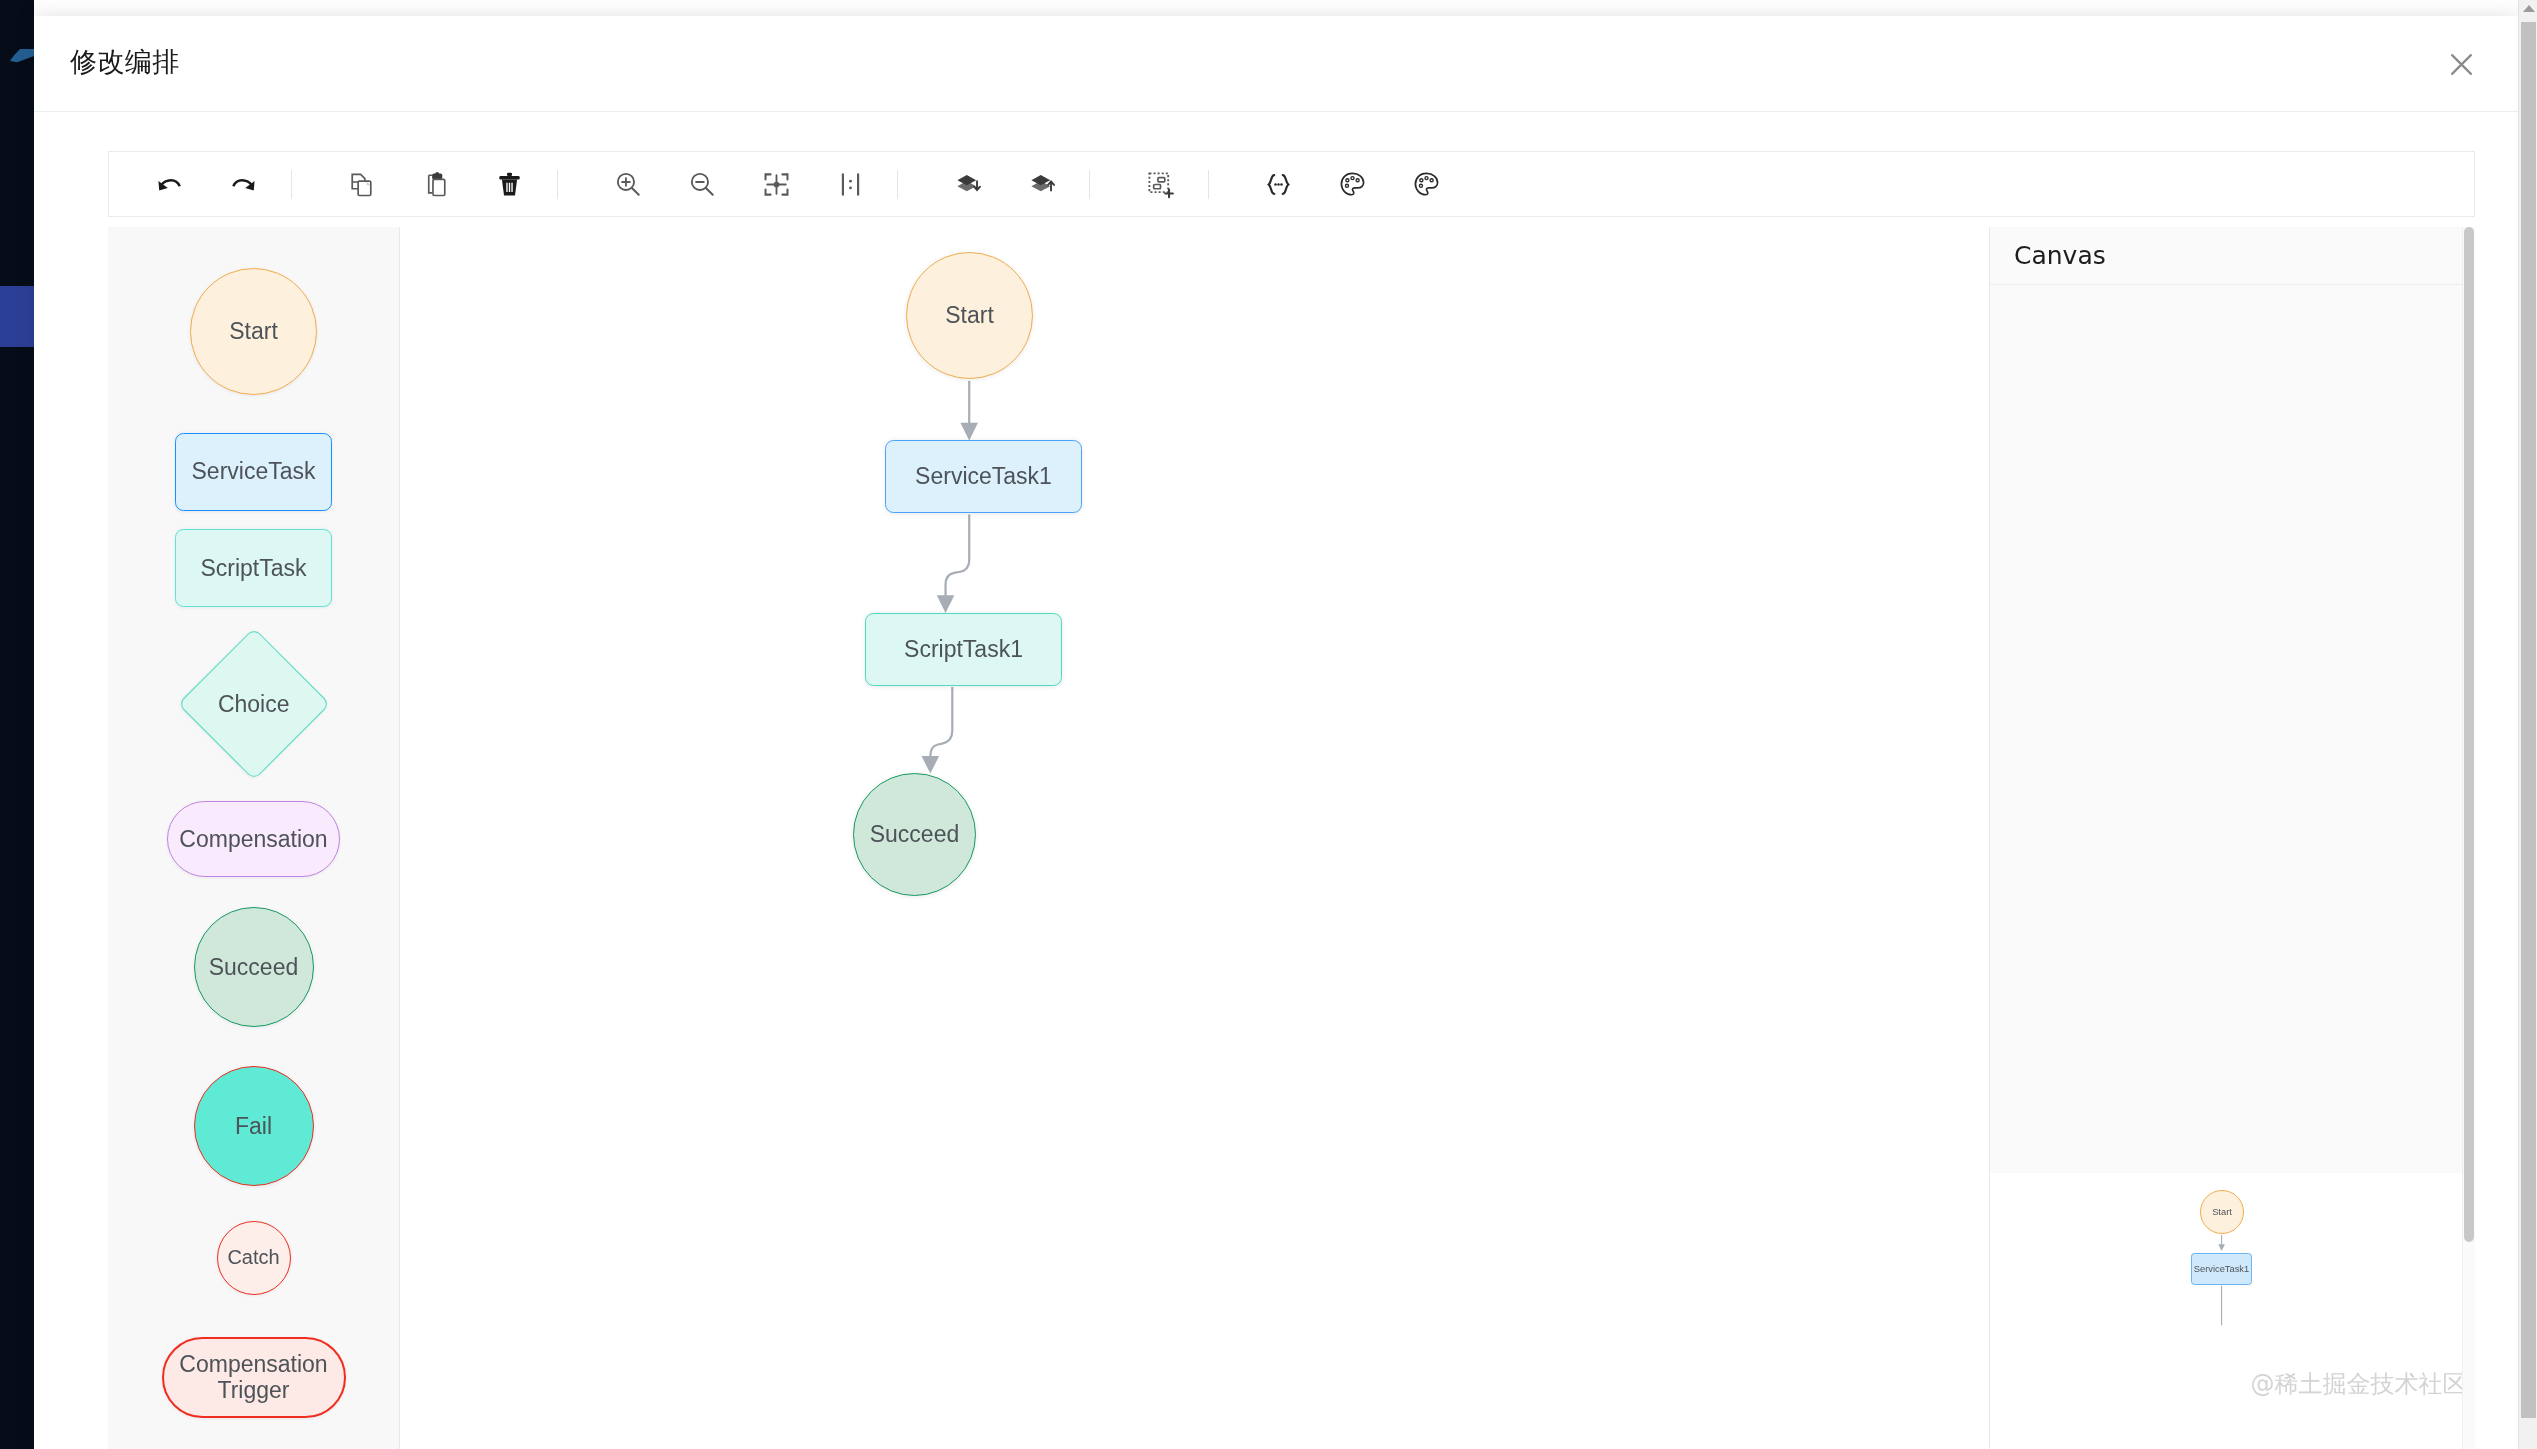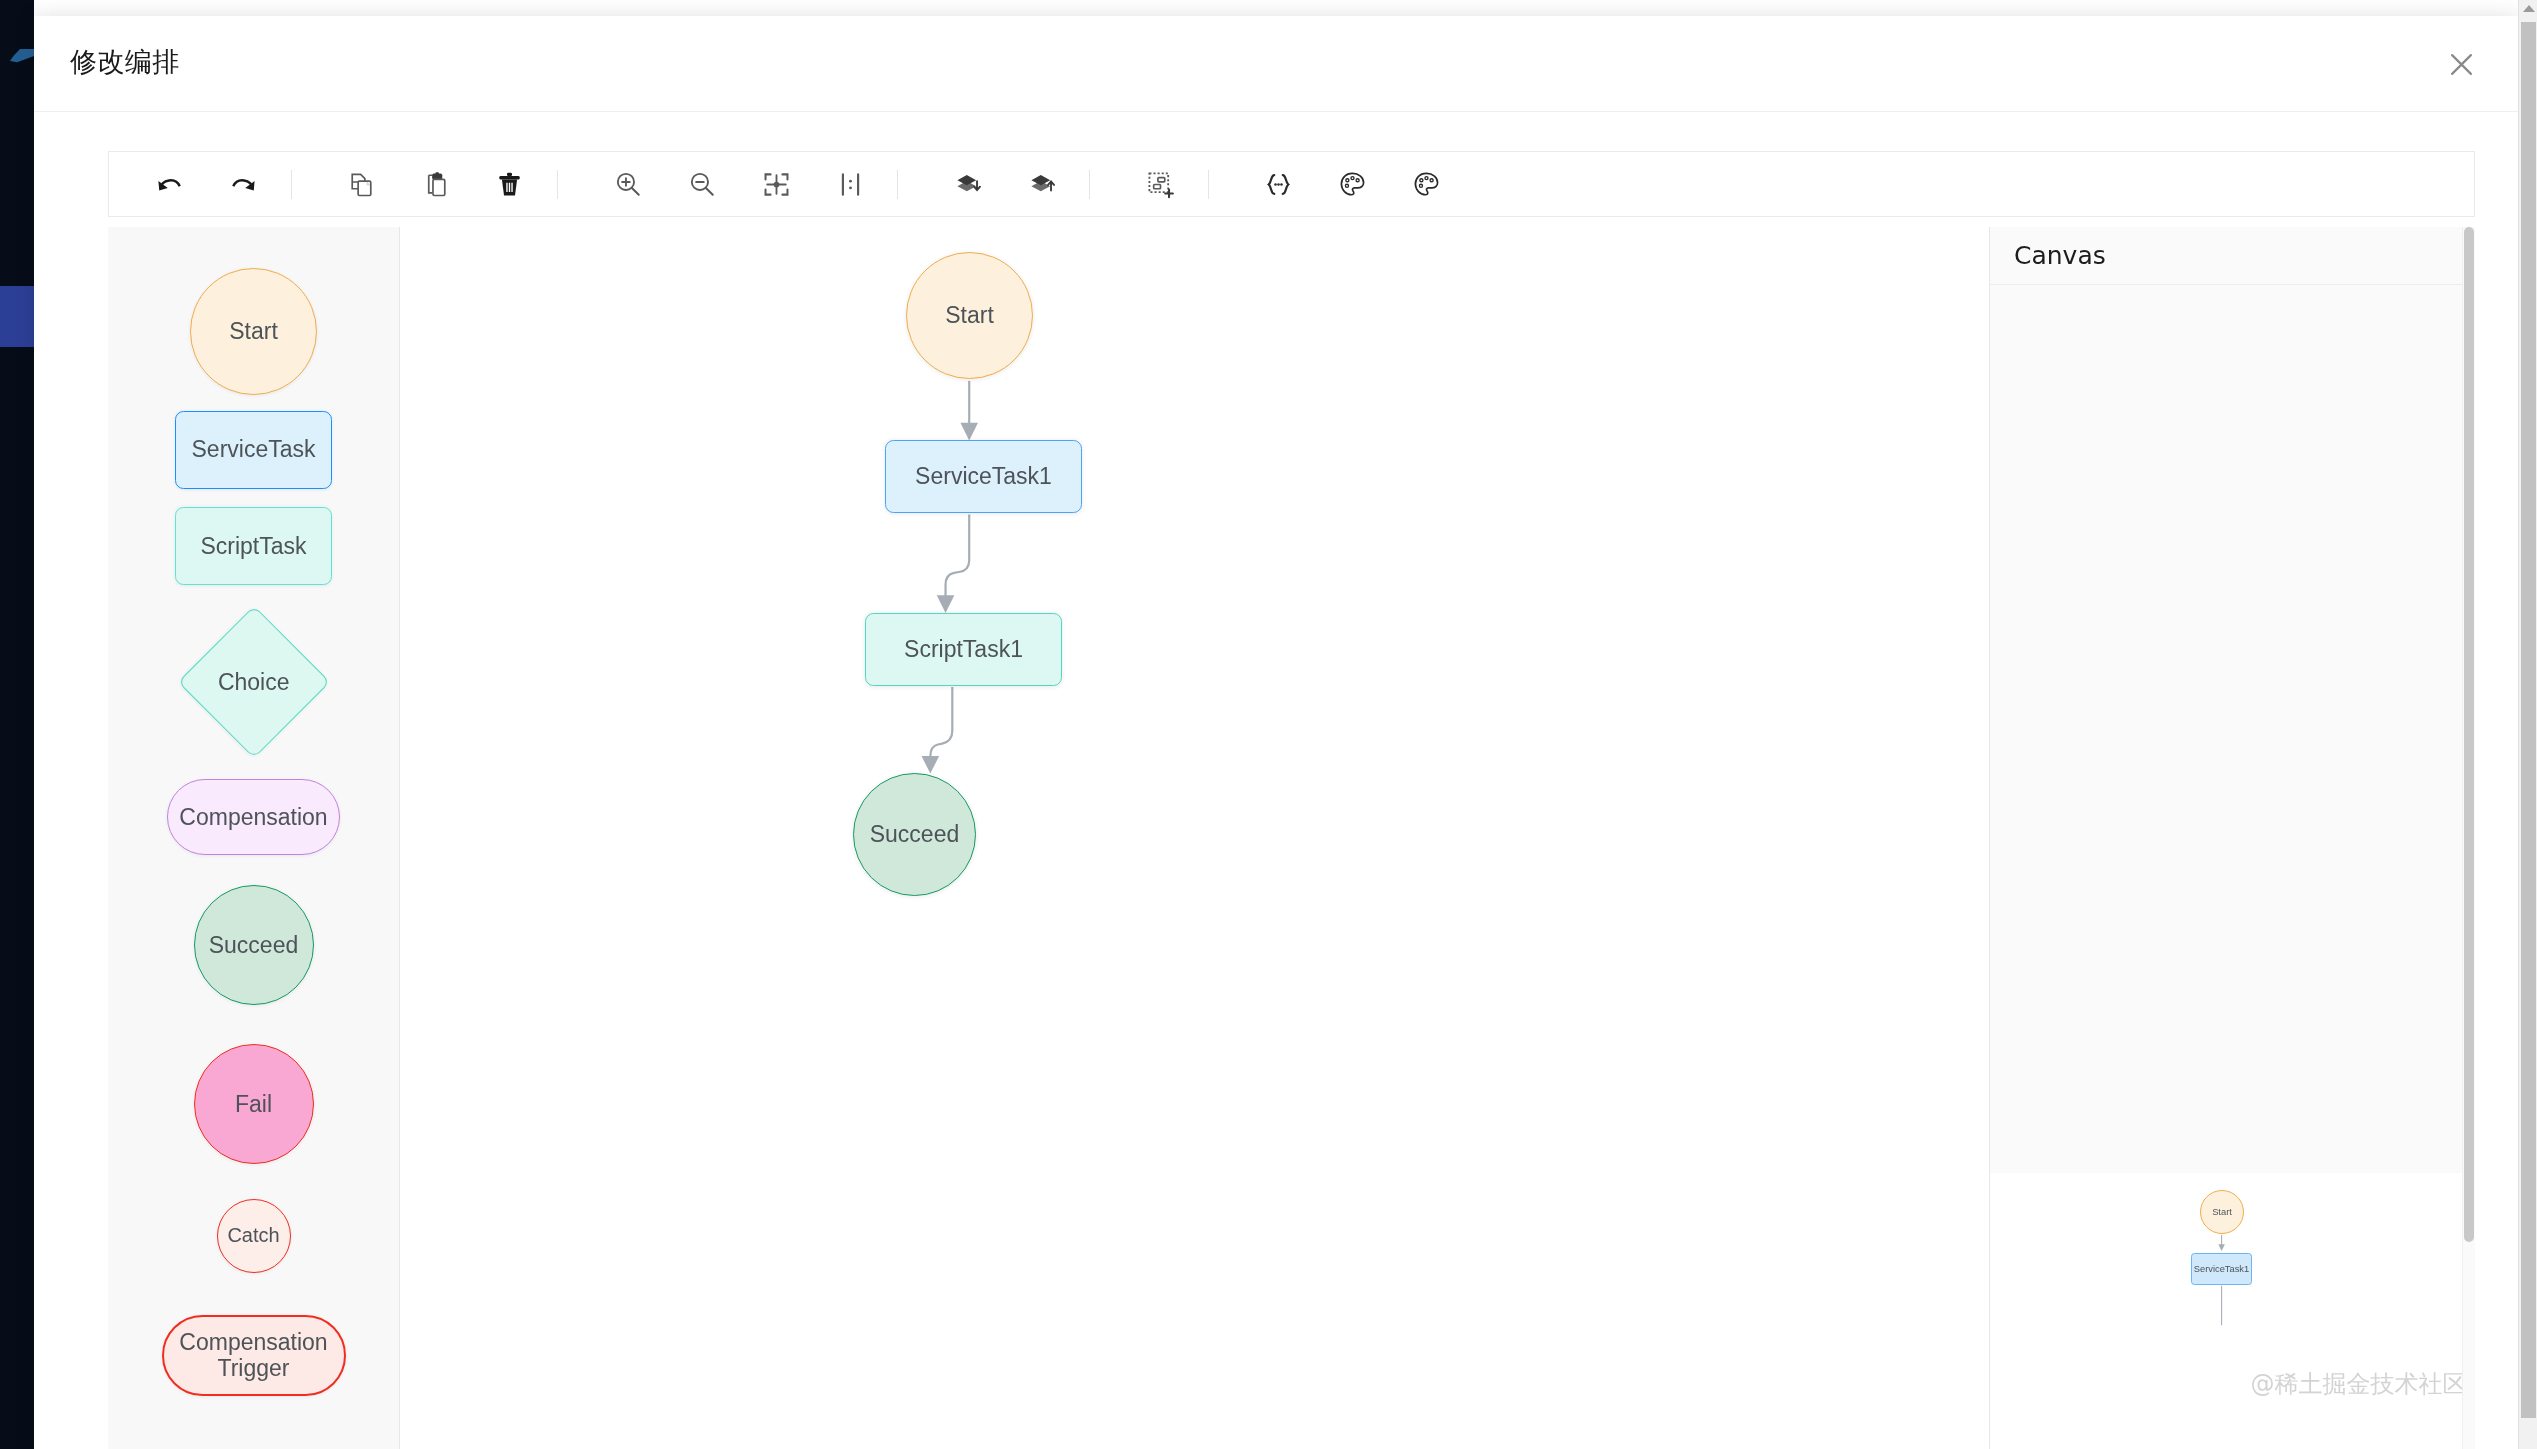--- a/index.html
+++ b/index.html
@@ -91,27 +91,27 @@
   .shape.pill        { border-radius: 845px; text-align: center; }
   .shape.diamond     { transform: rotate(45deg); border-radius: 8.5px; }
   .shape.diamond > span { transform: rotate(-45deg); display:block; }
 
   .sh-start  { width: 127px; height: 127px; background:#fdf0dd; border:1.7px solid #f0ad4e; }
   .sh-stask  { width: 157px; height: 78px;  background:#ddf1fd; border:1.7px solid #1890ff; }
   .sh-scrpt  { width: 157px; height: 78px;  background:#ddf8f3; border:1.7px solid #5fe3d2; }
   .sh-choice { width: 108px; height: 108px; background:#ddf8f1; border:1.7px solid #4fd9c0; }
   .sh-comp   { width: 173px; height: 76px;  background:#faeafd; border:1.7px solid #c183e0; }
   .sh-succ   { width: 120px; height: 120px; background:#cfe8da; border:1.7px solid #169a63; }
-  .sh-fail   { width: 120px; height: 120px; background:#f9a8d4; border:1.7px solid #f02e1f; }
+  .sh-fail   { width: 120px; height: 120px; background:#5eead4; border:1.7px solid #f02e1f; }
   .sh-catch  { width:  74px; height:  74px; background:#fdeeea; border:1.7px solid #f02e1f; font-size:20px; }
   .sh-ctrig  { width: 184px; height: 81px;  background:#fde9e5; border:2.5px solid #f02e1f; }
 
   .slot { margin-bottom: 25px; display:flex; align-items:center; justify-content:center; }
   .slot-0 { height: 127px; margin-top: 5px; }
-  .slot-1 { height: 59px;  }
+  .slot-1 { height: 59px;  margin-top: 22px; }
   .slot-2 { height: 78px;  margin-top: 3.4px; }
   .slot-3 { height: 144px; margin-top: 0px; }
   .slot-4 { height: 76px;  margin-top: 0px; }
   .slot-5 { height: 120px; margin-top: 5px; }
   .slot-6 { height: 120px; margin-top: 13.5px; }
   .slot-7 { height: 74px;  margin-top: 10px; }
   .slot-8 { height: 81px;  margin-top: 17px; }
 
   
   #canvas {

